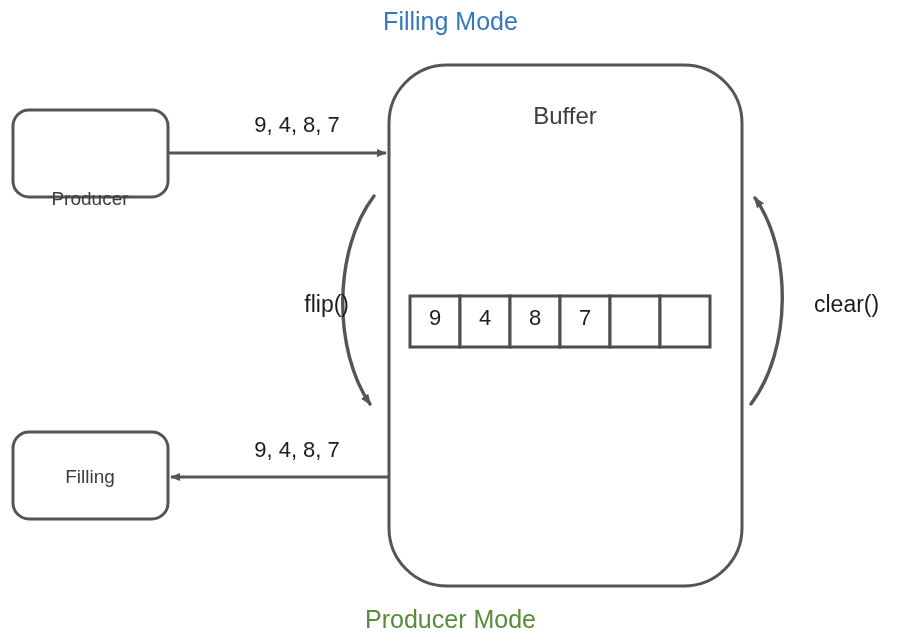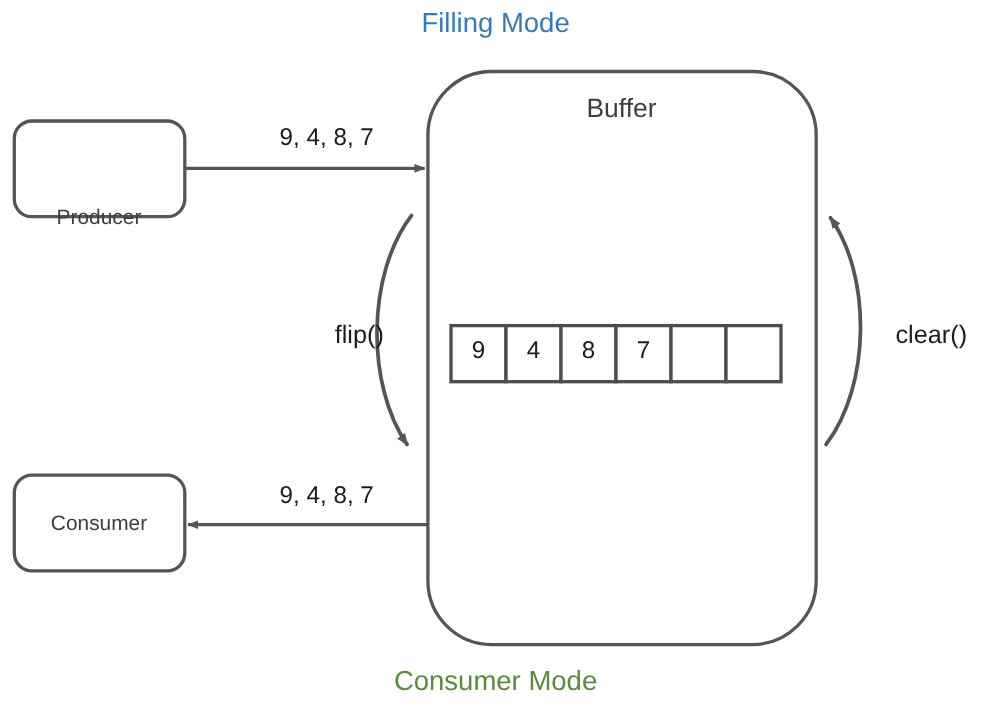--- a/index.html
+++ b/index.html
@@ -60,21 +60,21 @@
     width: 156px;
     margin-top: 44px;
   }
   #consumer-label {
     left: 12px;
     top: 466px;
     width: 156px;
   }
   #buffer-title {
     left: 390px;
-    top: 85px;
+    top: 102px;
     width: 350px;
     font-size: 24px;
   }
   .edge-label {
     position: absolute;
     font-size: 22px;
     color: #1c1c1c;
     white-space: nowrap;
     text-align: center;
     padding-left: 19px;
@@ -146,25 +146,25 @@
       <rect x="460" y="296" width="50" height="51" fill="#ffffff" stroke="#4d4d4d" stroke-width="3"></rect>
       <rect x="510" y="296" width="50" height="51" fill="#ffffff" stroke="#4d4d4d" stroke-width="3"></rect>
       <rect x="560" y="296" width="50" height="51" fill="#ffffff" stroke="#4d4d4d" stroke-width="3"></rect>
       <rect x="610" y="296" width="50" height="51" fill="#ffffff" stroke="#4d4d4d" stroke-width="3"></rect>
       <rect x="660" y="296" width="50" height="51" fill="#ffffff" stroke="#4d4d4d" stroke-width="3"></rect>
     </g>
   </svg>
 
   <div class="mode-label" id="filling-mode-label">Filling Mode</div>
 
-  <div class="mode-label" id="draining-mode-label">Consumer Mode</div>
+  <div class="mode-label" id="draining-mode-label">Producer Mode</div>
 
   <div class="node-label" id="producer-label">Producer</div>
 
-  <div class="node-label" id="consumer-label">Consumer</div>
+  <div class="node-label" id="consumer-label">Filling</div>
 
   <div class="node-label" id="buffer-title">Buffer</div>
 
   <div class="edge-label" id="producer-edge-label">9, 4, 8, 7</div>
 
   <div class="edge-label" id="consumer-edge-label">9, 4, 8, 7</div>
 
   <div class="edge-label" id="flip-label">flip()</div>
 
   <div class="edge-label" id="clear-label">clear()</div>

